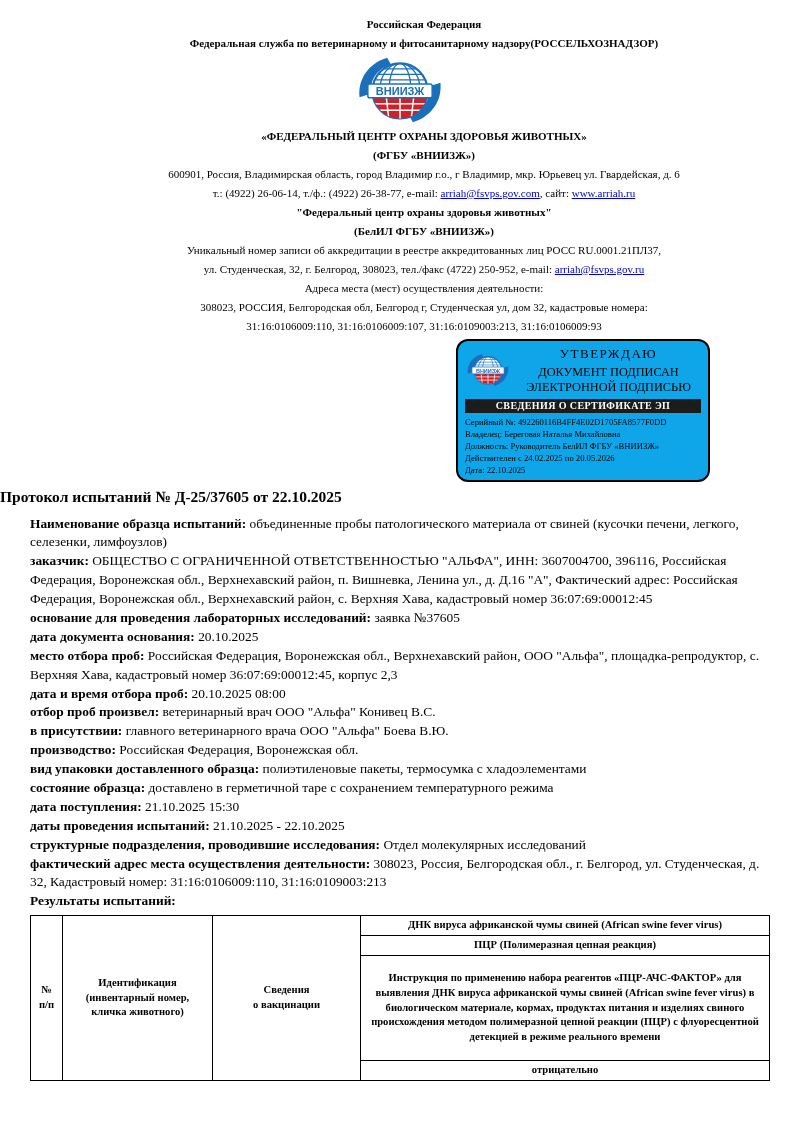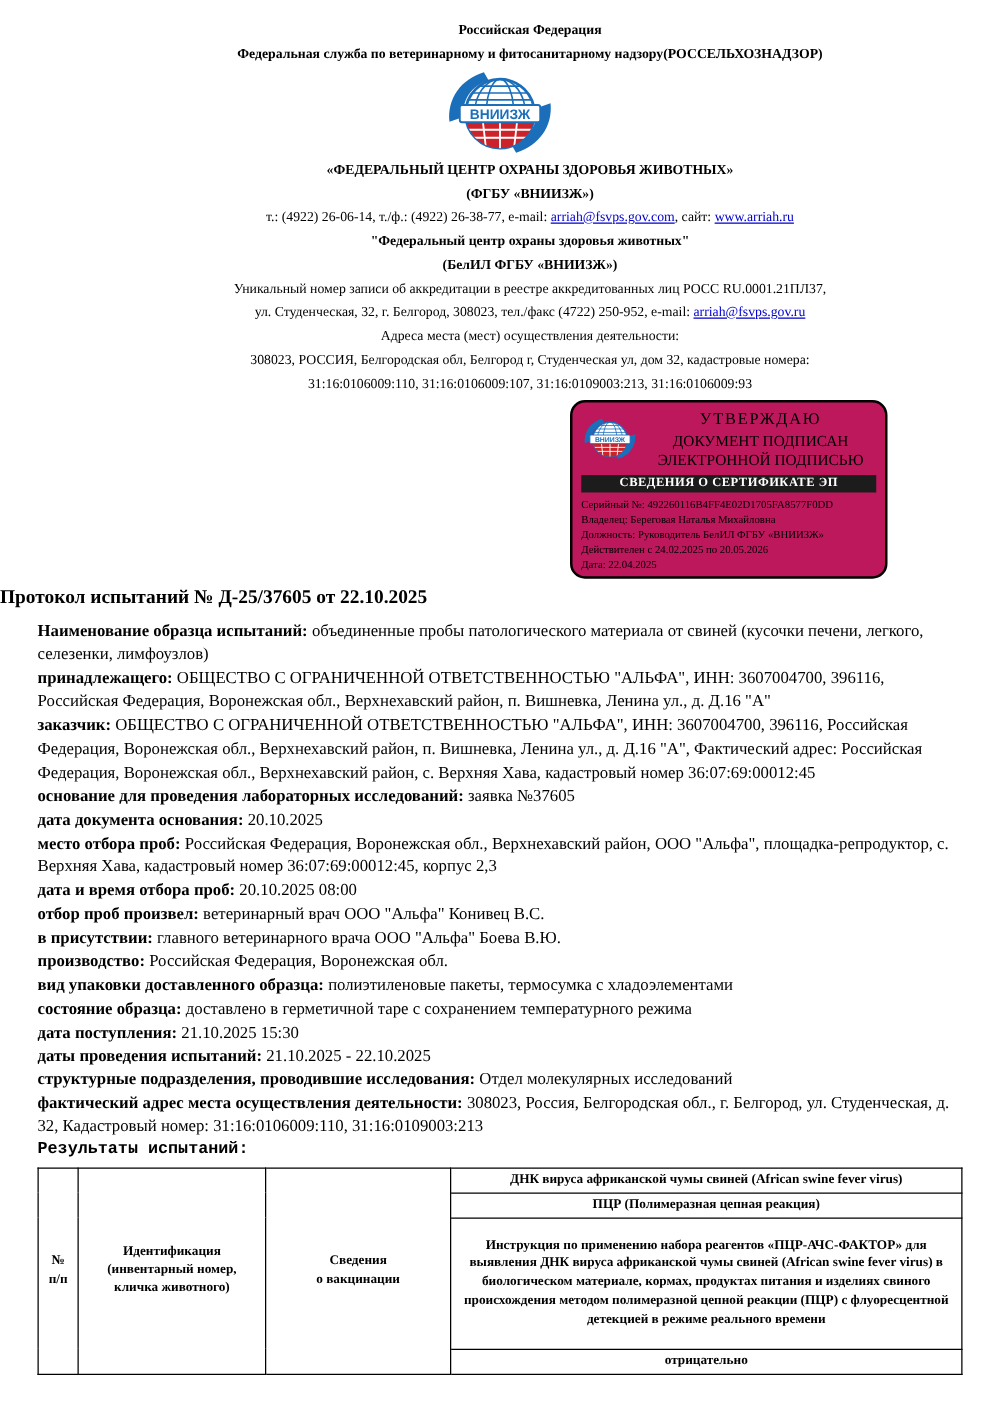--- a/index.html
+++ b/index.html
@@ -4,31 +4,31 @@
 <style>
   * { margin:0; padding:0; box-sizing:border-box; }
   html,body { background:#fff; }
   body { width:800px; font-family:"Liberation Serif","DejaVu Serif",serif; color:#000; }
   .page { width:800px; min-height:1132px; padding-top:18px; position:relative; background:#fff; }
   .c { text-align:center; }
   .b { font-weight:bold; }
   .hline { font-size:11px; margin-bottom:7px;padding-left:48px; }
   .doc-link { color:#0000cc; text-decoration:underline; }
   .logo-main { display:block; margin:0 auto 6px; }
-  .stamp { width:254px; margin:2px 90px 6px auto; border:2.5px solid #000; border-radius:12px; padding:5px 7px 3px; background:#be185d; }
+  .stamp { width:254px; margin:2px 90px 6px auto; border:2.5px solid #000; border-radius:12px; padding:5px 7px 3px; background:#0ea5e9; }
   .stamp-top { display:flex; align-items:center; gap:5px; }
   .stamp-head { flex:1; text-align:center; }
   .stamp-approve { font-size:13px; letter-spacing:1.5px; margin-bottom:3px; }
   .stamp-signed { font-size:12.3px; line-height:1.2; }
   .stamp-bar { background:#1c1c1c; color:#fff; text-align:center; font-size:10px; font-weight:bold; letter-spacing:.4px; padding:1px 0 2px; margin:4px 0 3px; }
   .stamp-lines div { font-size:8.6px; line-height:1.42; }
   .title { text-align:left; font-size:15.5px; font-weight:bold; margin:4px 0 9px; }
   .fields { margin:0 30px; font-size:13.4px; line-height:1.41; }
   .fields p { margin:0; }
-  .results-label { font-weight:bold;font-family:Liberation Mono, monospace; }
+  .results-label { font-weight:bold; }
   table.results { border-collapse:collapse; margin:4px auto 0 30px; width:740px; font-size:10.6px; table-layout:fixed; }
   .results td { border:1px solid #000; text-align:center; vertical-align:middle; padding:2px 5px; line-height:1.4;margin-left:43px; }
   .results .hd { font-weight:bold; }
   .results td.method { padding:15px 10px; }
   .pre { white-space:pre-line; }
 </style>
 </head>
 <body>
 
 <svg width="0" height="0" style="position:absolute" aria-hidden="true">
@@ -67,20 +67,21 @@
 <div class="page">
 
   <header>
     <div class="hline c b">Российская Федерация</div>
     <div class="hline c b">Федеральная служба по ветеринарному и фитосанитарному надзору(РОССЕЛЬХОЗНАДЗОР)</div>
     <svg class="logo-main" width="92" height="68">
         <use href="#vniizh-logo"></use>
       </svg>
     <div class="hline c b">«ФЕДЕРАЛЬНЫЙ ЦЕНТР ОХРАНЫ ЗДОРОВЬЯ ЖИВОТНЫХ»</div>
     <div class="hline c b">(ФГБУ «ВНИИЗЖ»)</div>
+    <div class="hline c">600901, Россия, Владимирская область, город Владимир г.о., г Владимир, мкр. Юрьевец ул. Гвардейская, д. 6</div>
     <div class="hline c"><span>т.: (4922) 26-06-14, т./ф.: (4922) 26-38-77, e-mail: </span><a href="#" class="doc-link">arriah@fsvps.gov.com</a><span>, сайт: </span><a href="#" class="doc-link">www.arriah.ru</a></div>
     <div class="hline c b">"Федеральный центр охраны здоровья животных"</div>
     <div class="hline c b">(БелИЛ ФГБУ «ВНИИЗЖ»)</div>
     <div class="hline c">Уникальный номер записи об аккредитации в реестре аккредитованных лиц РОСС RU.0001.21ПЛ37,</div>
     <div class="hline c"><span>ул. Студенческая, 32, г. Белгород, 308023, тел./факс (4722) 250-952, e-mail: </span><a href="#" class="doc-link">arriah@fsvps.gov.ru</a></div>
     <div class="hline c">Адреса места (мест) осуществления деятельности:</div>
     <div class="hline c">308023, РОССИЯ, Белгородская обл, Белгород г, Студенческая ул, дом 32, кадастровые номера:</div>
     <div class="hline c">31:16:0106009:110, 31:16:0106009:107, 31:16:0109003:213, 31:16:0106009:93</div>
   </header>
 
@@ -94,29 +95,28 @@
         <div class="stamp-signed">ДОКУМЕНТ ПОДПИСАН</div>
         <div class="stamp-signed">ЭЛЕКТРОННОЙ ПОДПИСЬЮ</div>
       </div>
     </div>
     <div class="stamp-bar">СВЕДЕНИЯ О СЕРТИФИКАТЕ ЭП</div>
     <div class="stamp-lines">
       <div>Серийный №: 492260116B4FF4E02D1705FA8577F0DD</div>
       <div>Владелец: Береговая Наталья Михайловна</div>
       <div>Должность: Руководитель БелИЛ ФГБУ «ВНИИЗЖ»</div>
       <div>Действителен с 24.02.2025 по 20.05.2026</div>
-      <div>Дата: 22.04.2025</div>
+      <div>Дата: 22.10.2025</div>
     </div>
   </div>
 
   <h1 class="title">Протокол испытаний № Д-25/37605 от 22.10.2025</h1>
 
   <main class="fields">
     <p><b>Наименование образца испытаний:</b> <span>объединенные пробы патологического материала от свиней (кусочки печени, легкого, селезенки, лимфоузлов)</span></p>
-    <p><b>принадлежащего:</b> <span>ОБЩЕСТВО С ОГРАНИЧЕННОЙ ОТВЕТСТВЕННОСТЬЮ "АЛЬФА", ИНН: 3607004700, 396116, Российская Федерация, Воронежская обл., Верхнехавский район, п. Вишневка, Ленина ул., д. Д.16 "А"</span></p>
     <p><b>заказчик:</b> <span>ОБЩЕСТВО С ОГРАНИЧЕННОЙ ОТВЕТСТВЕННОСТЬЮ "АЛЬФА", ИНН: 3607004700, 396116, Российская Федерация, Воронежская обл., Верхнехавский район, п. Вишневка, Ленина ул., д. Д.16 "А", Фактический адрес: Российская Федерация, Воронежская обл., Верхнехавский район, с. Верхняя Хава, кадастровый номер 36:07:69:00012:45</span></p>
     <p><b>основание для проведения лабораторных исследований:</b> <span>заявка №37605</span></p>
     <p><b>дата документа основания:</b> <span>20.10.2025</span></p>
     <p><b>место отбора проб:</b> <span>Российская Федерация, Воронежская обл., Верхнехавский район, ООО "Альфа", площадка-репродуктор, с. Верхняя Хава, кадастровый номер 36:07:69:00012:45, корпус 2,3</span></p>
     <p><b>дата и время отбора проб:</b> <span>20.10.2025 08:00</span></p>
     <p><b>отбор проб произвел:</b> <span>ветеринарный врач ООО "Альфа" Конивец В.С.</span></p>
     <p><b>в присутствии:</b> <span>главного ветеринарного врача ООО "Альфа" Боева В.Ю.</span></p>
     <p><b>производство:</b> <span>Российская Федерация, Воронежская обл.</span></p>
     <p><b>вид упаковки доставленного образца:</b> <span>полиэтиленовые пакеты, термосумка с хладоэлементами</span></p>
     <p><b>состояние образца:</b> <span>доставлено в герметичной таре с сохранением температурного режима</span></p>

